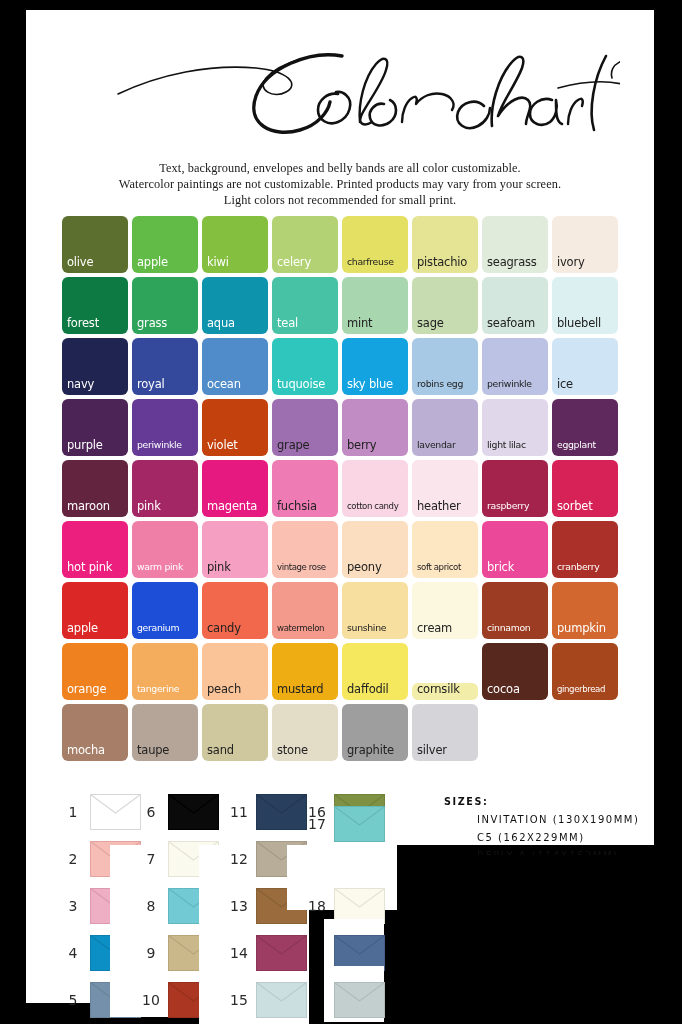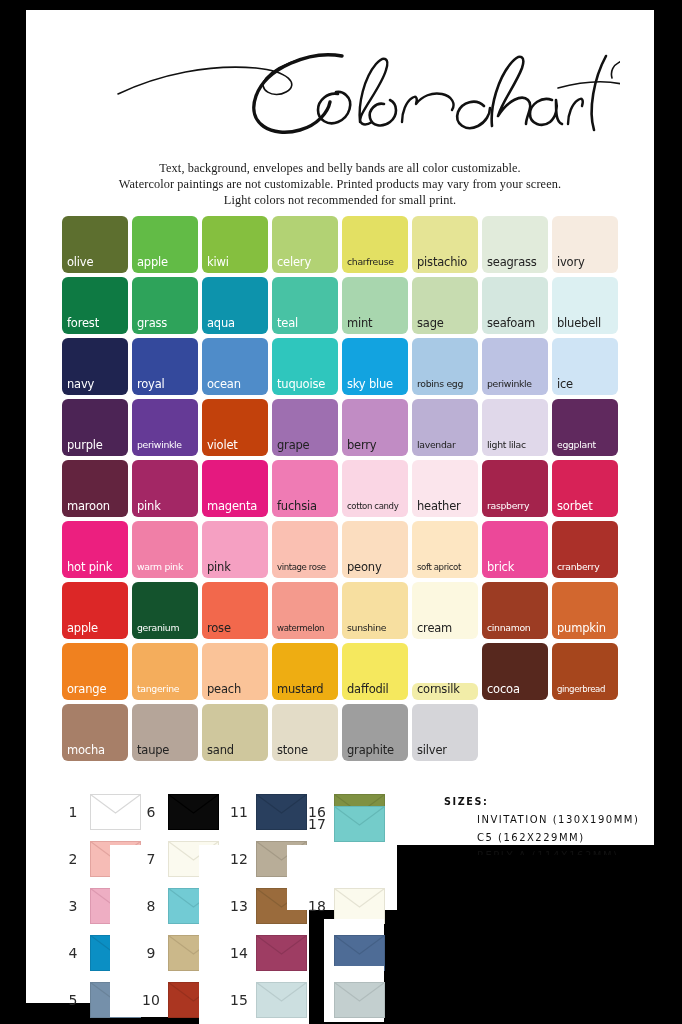--- a/index.html
+++ b/index.html
@@ -293,25 +293,25 @@
         </div>
         <div class="swatch" style="background: #ec4899;">
           <span class="lbl" style="color: rgb(255, 255, 255);">brick</span>
         </div>
         <div class="swatch" style="background: rgb(171, 48, 41);">
           <span class="lbl sm" style="color: rgb(255, 255, 255);">cranberry</span>
         </div>
         <div class="swatch" style="background: rgb(220, 39, 39);">
           <span class="lbl" style="color: rgb(255, 255, 255);">apple</span>
         </div>
-        <div class="swatch" style="background: #14532d;">
+        <div class="swatch" style="background: #1d4ed8;">
           <span class="lbl sm" style="color: rgb(255, 255, 255);">geranium</span>
         </div>
         <div class="swatch" style="background: rgb(242, 104, 76);">
-          <span class="lbl" style="color: rgb(34, 34, 34);">rose</span>
+          <span class="lbl" style="color: rgb(34, 34, 34);">candy</span>
         </div>
         <div class="swatch" style="background: rgb(244, 154, 141);">
           <span class="lbl xs" style="color: rgb(34, 34, 34);">watermelon</span>
         </div>
         <div class="swatch" style="background: rgb(247, 223, 160);">
           <span class="lbl sm" style="color: rgb(34, 34, 34);">sunshine</span>
         </div>
         <div class="swatch" style="background: rgb(252, 248, 224);">
           <span class="lbl" style="color: rgb(34, 34, 34);">cream</span>
         </div>

